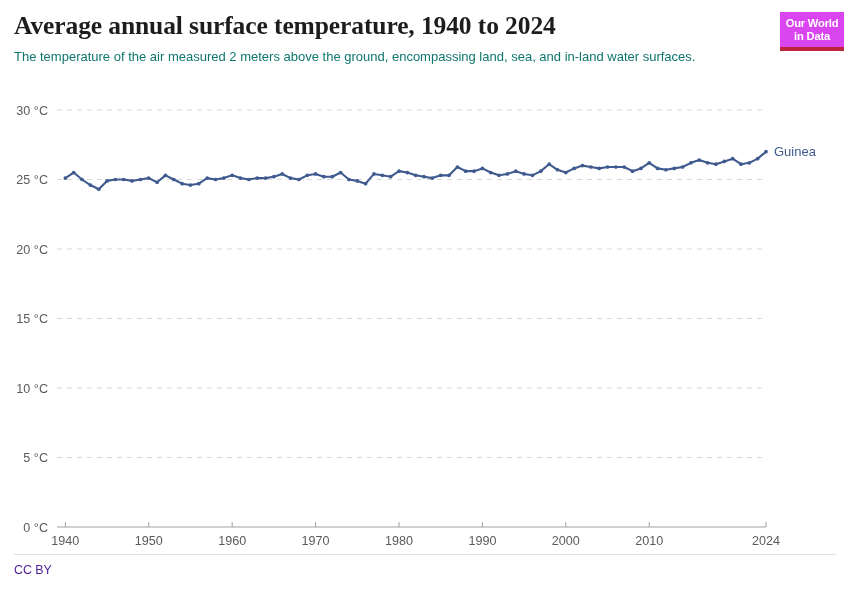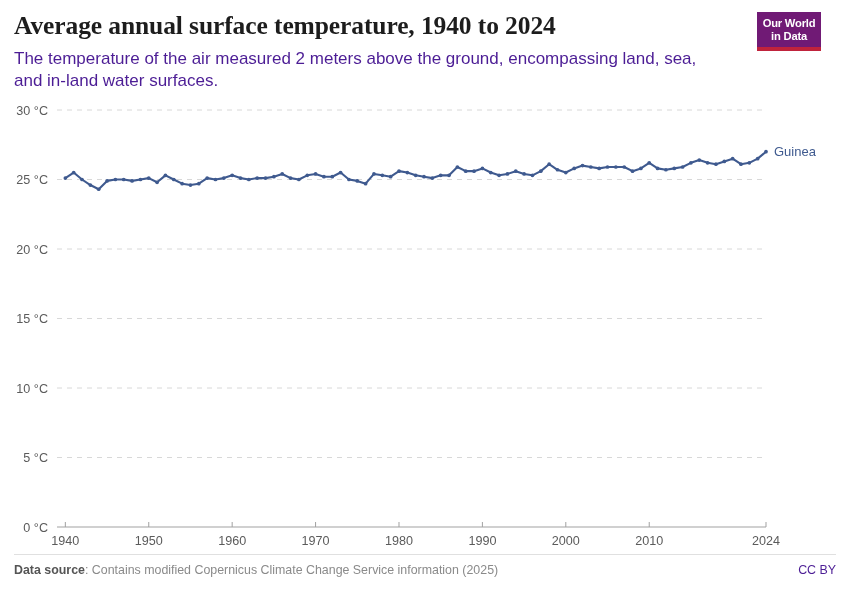--- a/index.html
+++ b/index.html
@@ -12,28 +12,28 @@
   .page{position:relative;width:850px;height:600px;box-sizing:border-box;}
 
   
   .header{position:absolute;left:14px;top:12px;width:760px;}
   .title{
     font-family:"Liberation Serif", serif;
     font-size:25.5px;font-weight:700;color:#1d1d1d;
     letter-spacing:-0.1px;line-height:1.12;margin:0;
   }
   .subtitle{
-    font-size:17px;color:#4c1d95;line-height:1.33;
+    font-size:13px;color:#0f766e;line-height:1.33;
     margin:7px 0 0 0;max-width:712px;
   }
 
   
   .logo{
-    position:absolute;right:29px;top:12px;width:64px;
-    background:#701a75;padding:0;box-sizing:border-box;
+    position:absolute;right:6px;top:12px;width:64px;
+    background:#d946ef;padding:0;box-sizing:border-box;
     border-bottom:4px solid #c0233c;
   }
   .logo-text{
     display:block;color:#ffffff;text-align:center;
     font-size:11.2px;font-weight:700;line-height:1.18;
     padding:5px 4px 4px 4px;letter-spacing:-0.2px;
   }
 
   
   .chart-wrap{position:absolute;left:0;top:96px;width:850px;height:455px;}
@@ -204,17 +204,16 @@
           <circle cx="757.66" cy="62.65" r="1.85" fill="#3f5a8f"></circle>
           <circle cx="766.00" cy="55.70" r="1.85" fill="#3f5a8f"></circle>
         </g>
       <g id="serieslabel-group">
           <text x="774" y="60.19999999999999" class="series-label" fill="#3f5a8f">Guinea</text>
         </g>
     </svg>
   </div>
 
   <div class="footer">
-    <div class="src"><b>Data source</b><span>: </span><span>Contains modified Copernicus Climate Change Service information (2025)</span></div>
     <div class="license">CC BY</div>
   </div>
 
 </div>
 
 </body></html>

